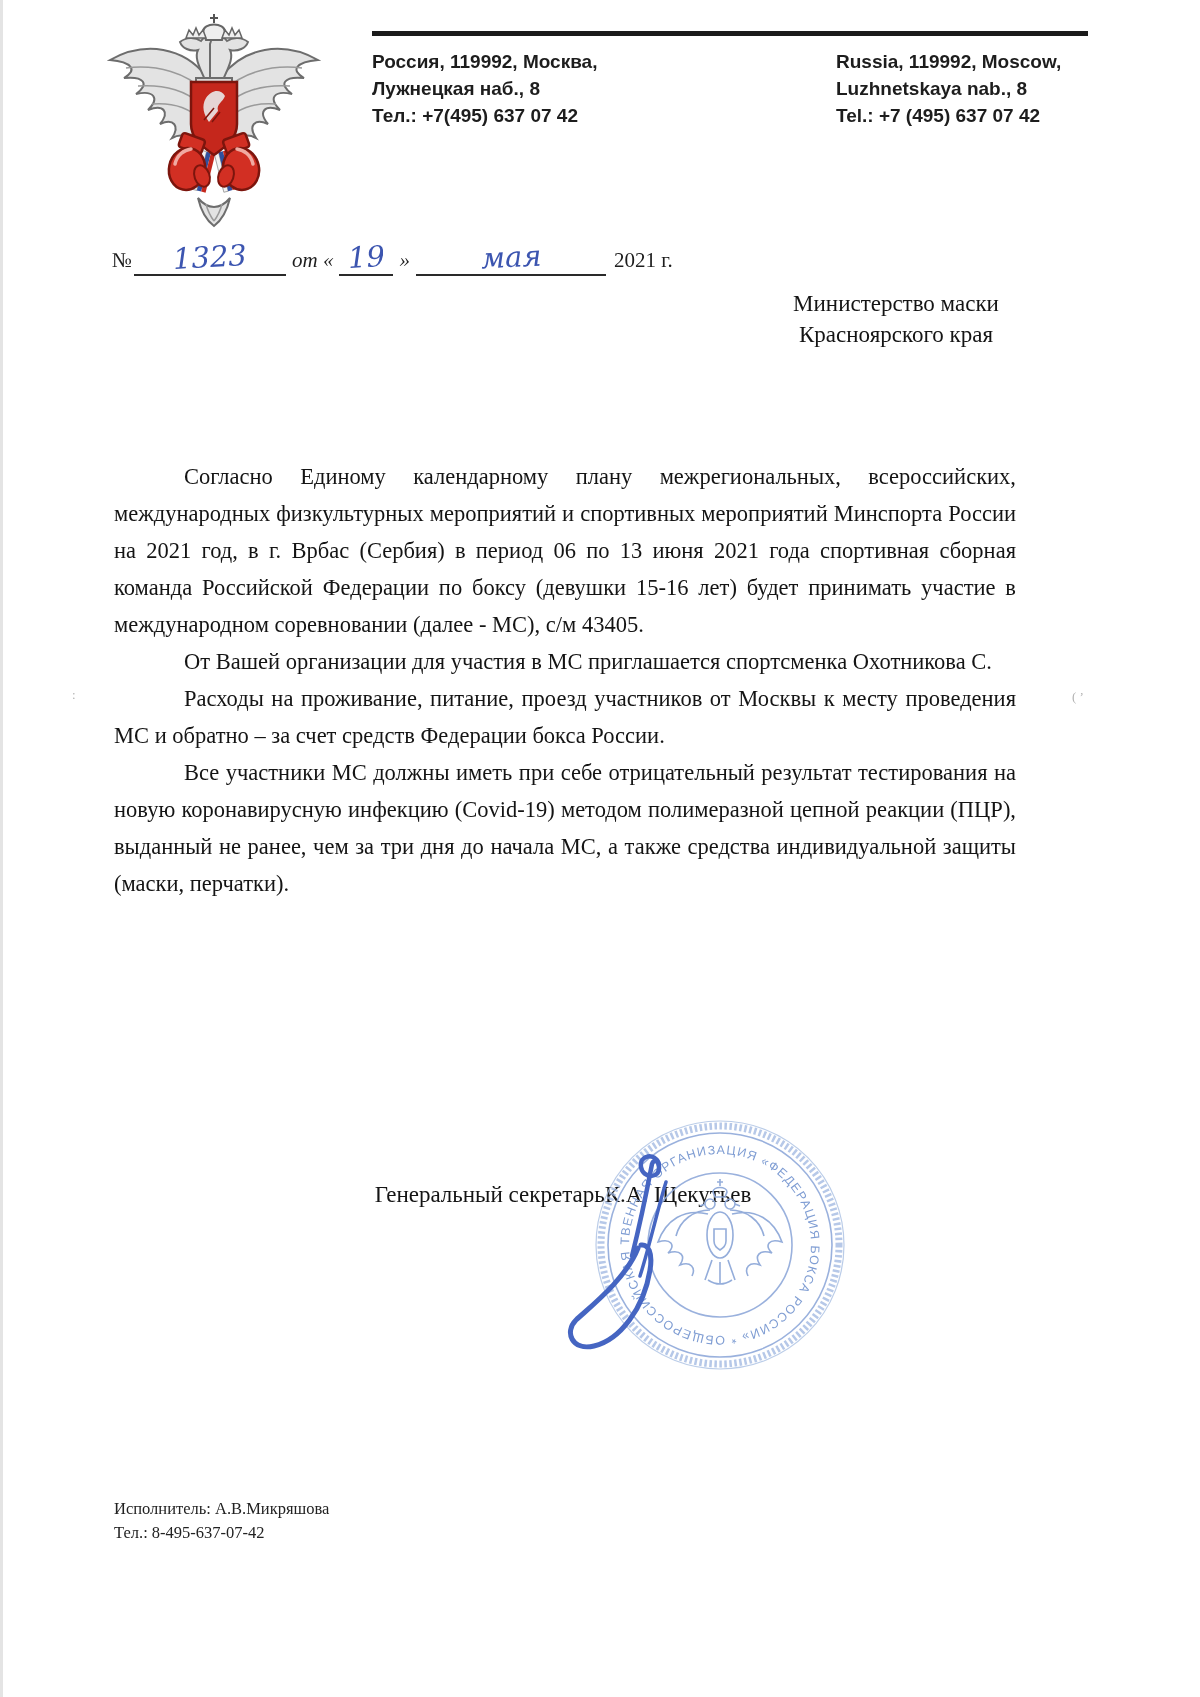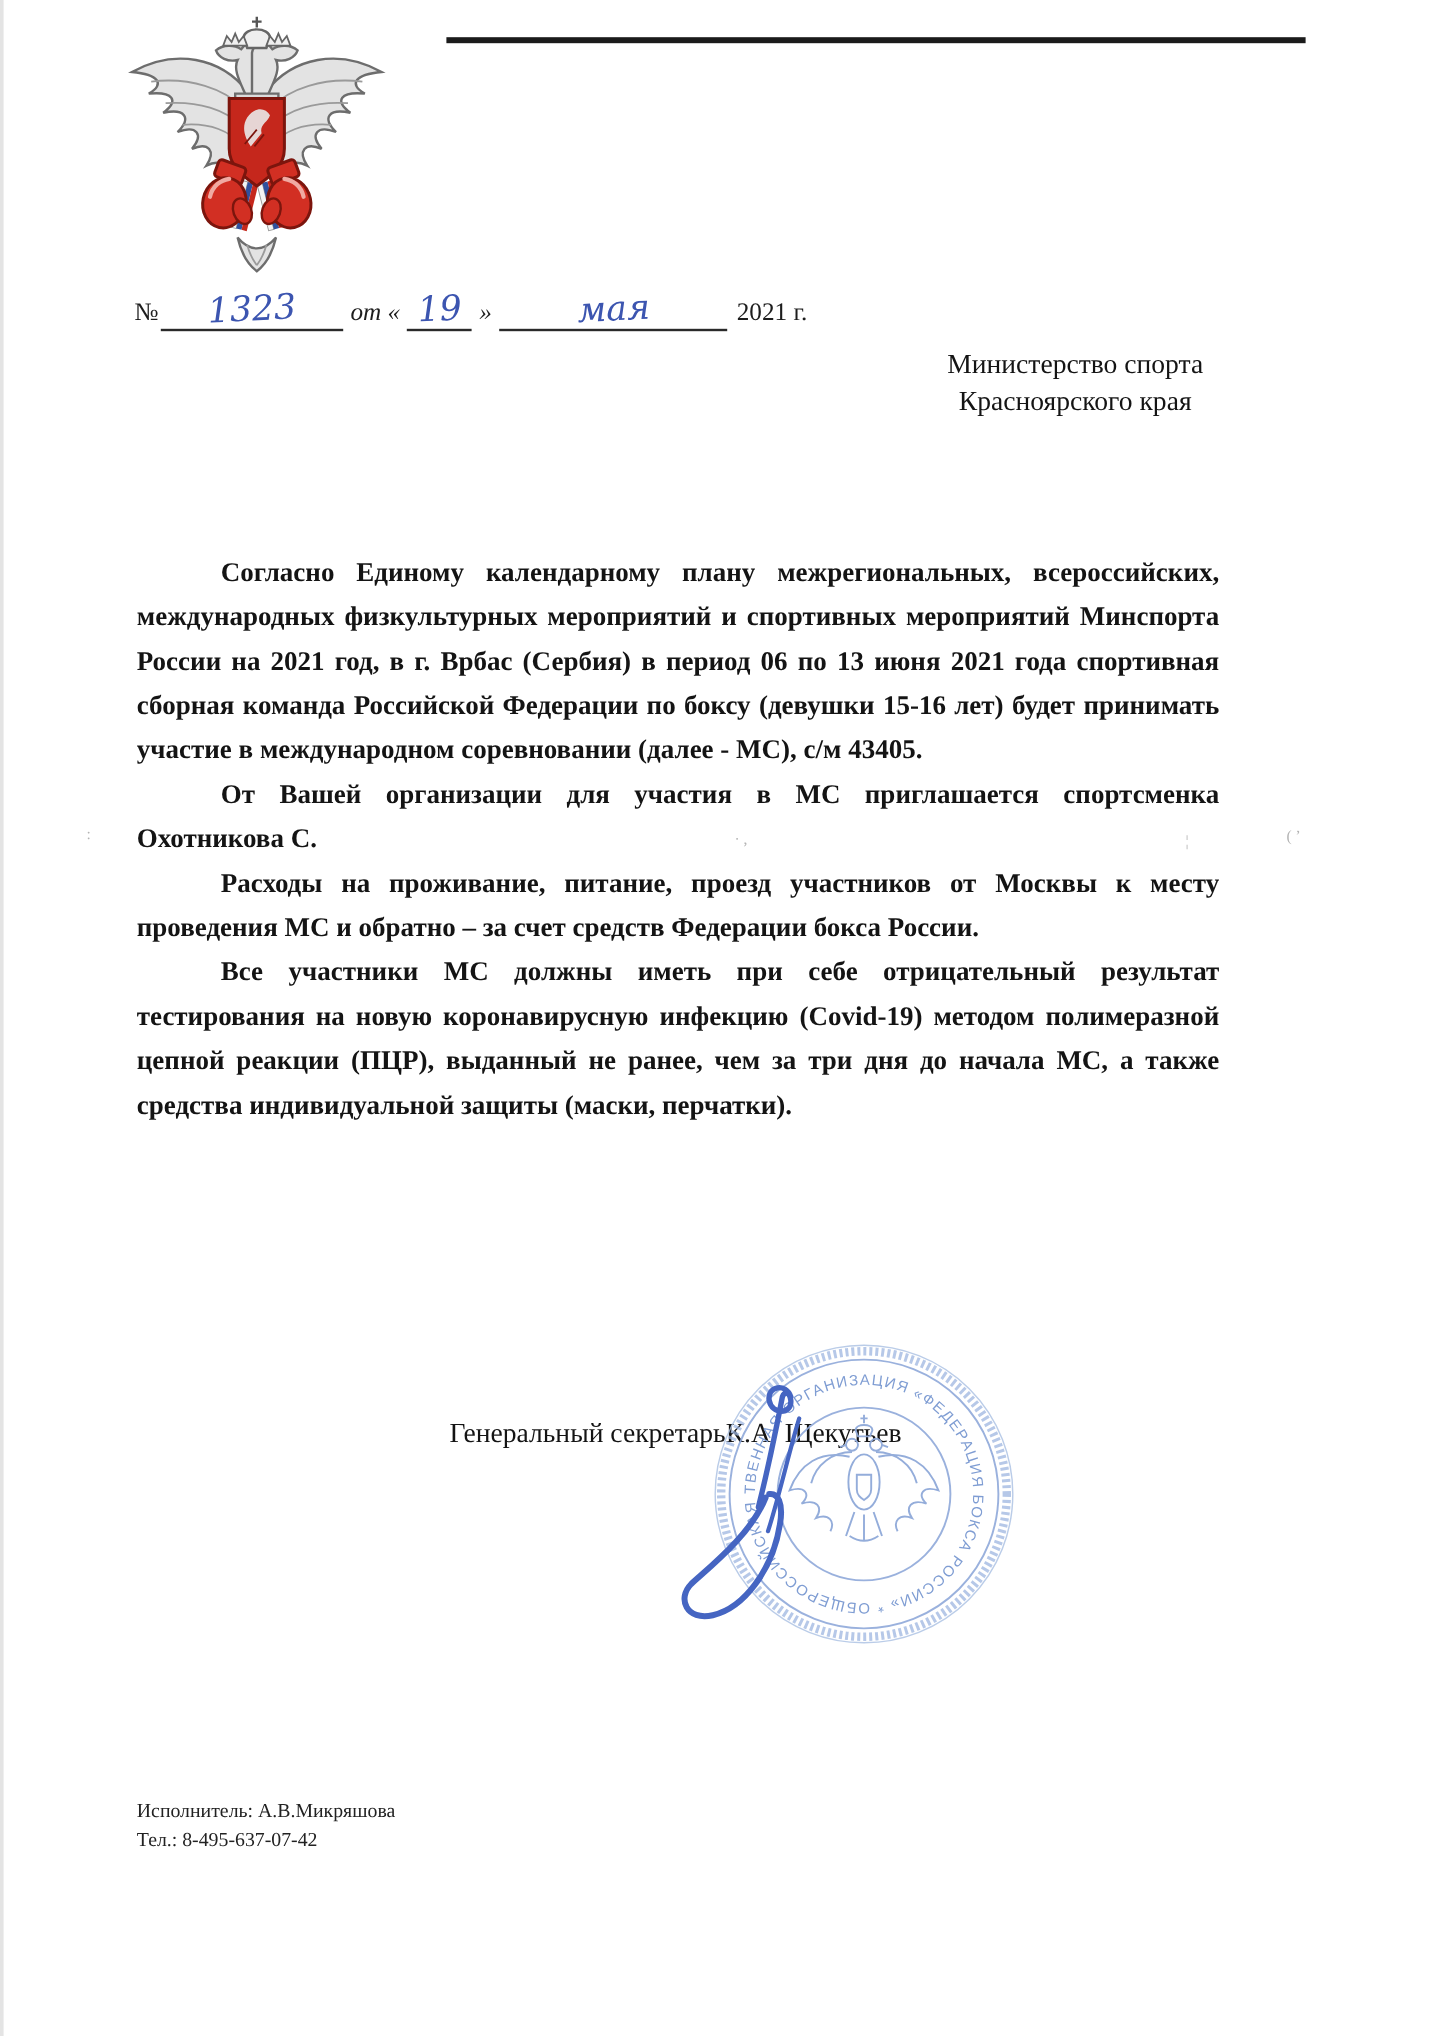--- a/index.html
+++ b/index.html
@@ -28,21 +28,21 @@
         font-family:"DejaVu Serif", serif;display:inline-block;transform:rotate(-3deg);}
   .ref-label{margin:0 6px;font-style:italic;}
   .ref-no{margin-right:2px;}
   .ref-year{margin-left:8px;text-align:center;}
 
   
   .recipient{position:absolute;left:768px;top:288px;width:256px;text-align:center;
         font-size:23px;line-height:31px;color:#141414;}
 
   
-  .body-text{position:absolute;left:114px;top:458px;width:902px;font-weight:bold;}
+  .body-text{position:absolute;left:114px;top:458px;width:902px;}
   .body-text p{margin:0;text-indent:70px;font-size:22.5px;line-height:37px;
         text-align:justify;color:#141414;}
 
   
   .sig-row{position:absolute;left:114px;top:1182px;width:898px;display:flex;
         justify-content:center;font-size:23px;color:#141414;}
 
   
   .stamp{position:absolute;left:528px;top:1098px;width:364px;height:292px;}
 
@@ -112,34 +112,46 @@
     <g transform="translate(252,0) scale(-1,1)">
       <rect x="92" y="124" width="24" height="15" rx="3" transform="rotate(20 104 131)" fill="#d22f23" stroke="#7c150d" stroke-width="2.5"></rect>
       <ellipse cx="99" cy="157" rx="18" ry="21" transform="rotate(12 99 157)" fill="#d22f23" stroke="#7c150d" stroke-width="2.5"></ellipse>
       <ellipse cx="114" cy="164" rx="7.5" ry="11" transform="rotate(-20 114 164)" fill="#d22f23" stroke="#7c150d" stroke-width="2"></ellipse>
       <path d="M87,152 c2,-9 9,-14 16,-15" stroke="#f0aaa2" stroke-width="3.5" fill="none" stroke-linecap="round"></path>
     </g>
   </svg>
 
   <div class="masthead">
     <div class="mast-rule"></div>
+    <div class="addresses">
+      <div class="addr-ru">
+        <div>Россия, 119992, Москва,</div>
+        <div>Лужнецкая наб., 8</div>
+        <div>Тел.: +7(495) 637 07 42</div>
+      </div>
+      <div class="addr-en">
+        <div>Russia, 119992, Moscow,</div>
+        <div>Luzhnetskaya nab., 8</div>
+        <div>Tel.: +7 (495) 637 07 42</div>
+      </div>
+    </div>
   </div>
 
   <div class="ref-line">
     <span class="ref-no">№</span>
     <span class="uline u1"><span class="hand">1323</span></span>
     <span class="ref-label">от «</span>
     <span class="uline u2"><span class="hand">19</span></span>
     <span class="ref-label">»</span>
     <span class="uline u3"><span class="hand">мая</span></span>
     <span class="ref-year">2021 г.</span>
   </div>
 
   <div class="recipient">
-    <div>Министерство спорта</div>
+    <div>Министерство маски</div>
     <div>Красноярского края</div>
   </div>
 
   <div class="body-text">
     <p>Согласно Единому календарному плану межрегиональных, всероссийских, международных физкультурных мероприятий и спортивных мероприятий Минспорта России на 2021 год, в г. Врбас (Сербия) в период 06 по 13 июня 2021 года спортивная сборная команда Российской Федерации по боксу (девушки 15-16 лет) будет принимать участие в международном соревновании (далее - МС), с/м 43405.</p>
     <p>От Вашей организации для участия в МС приглашается спортсменка Охотникова С.</p>
     <p>Расходы на проживание, питание, проезд участников от Москвы к месту проведения МС и обратно – за счет средств Федерации бокса России.</p>
     <p>Все участники МС должны иметь при себе отрицательный результат тестирования на новую коронавирусную инфекцию (Covid-19) методом полимеразной цепной реакции (ПЦР), выданный не ранее, чем за три дня до начала МС, а также средства индивидуальной защиты (маски, перчатки).</p>
   </div>
 

